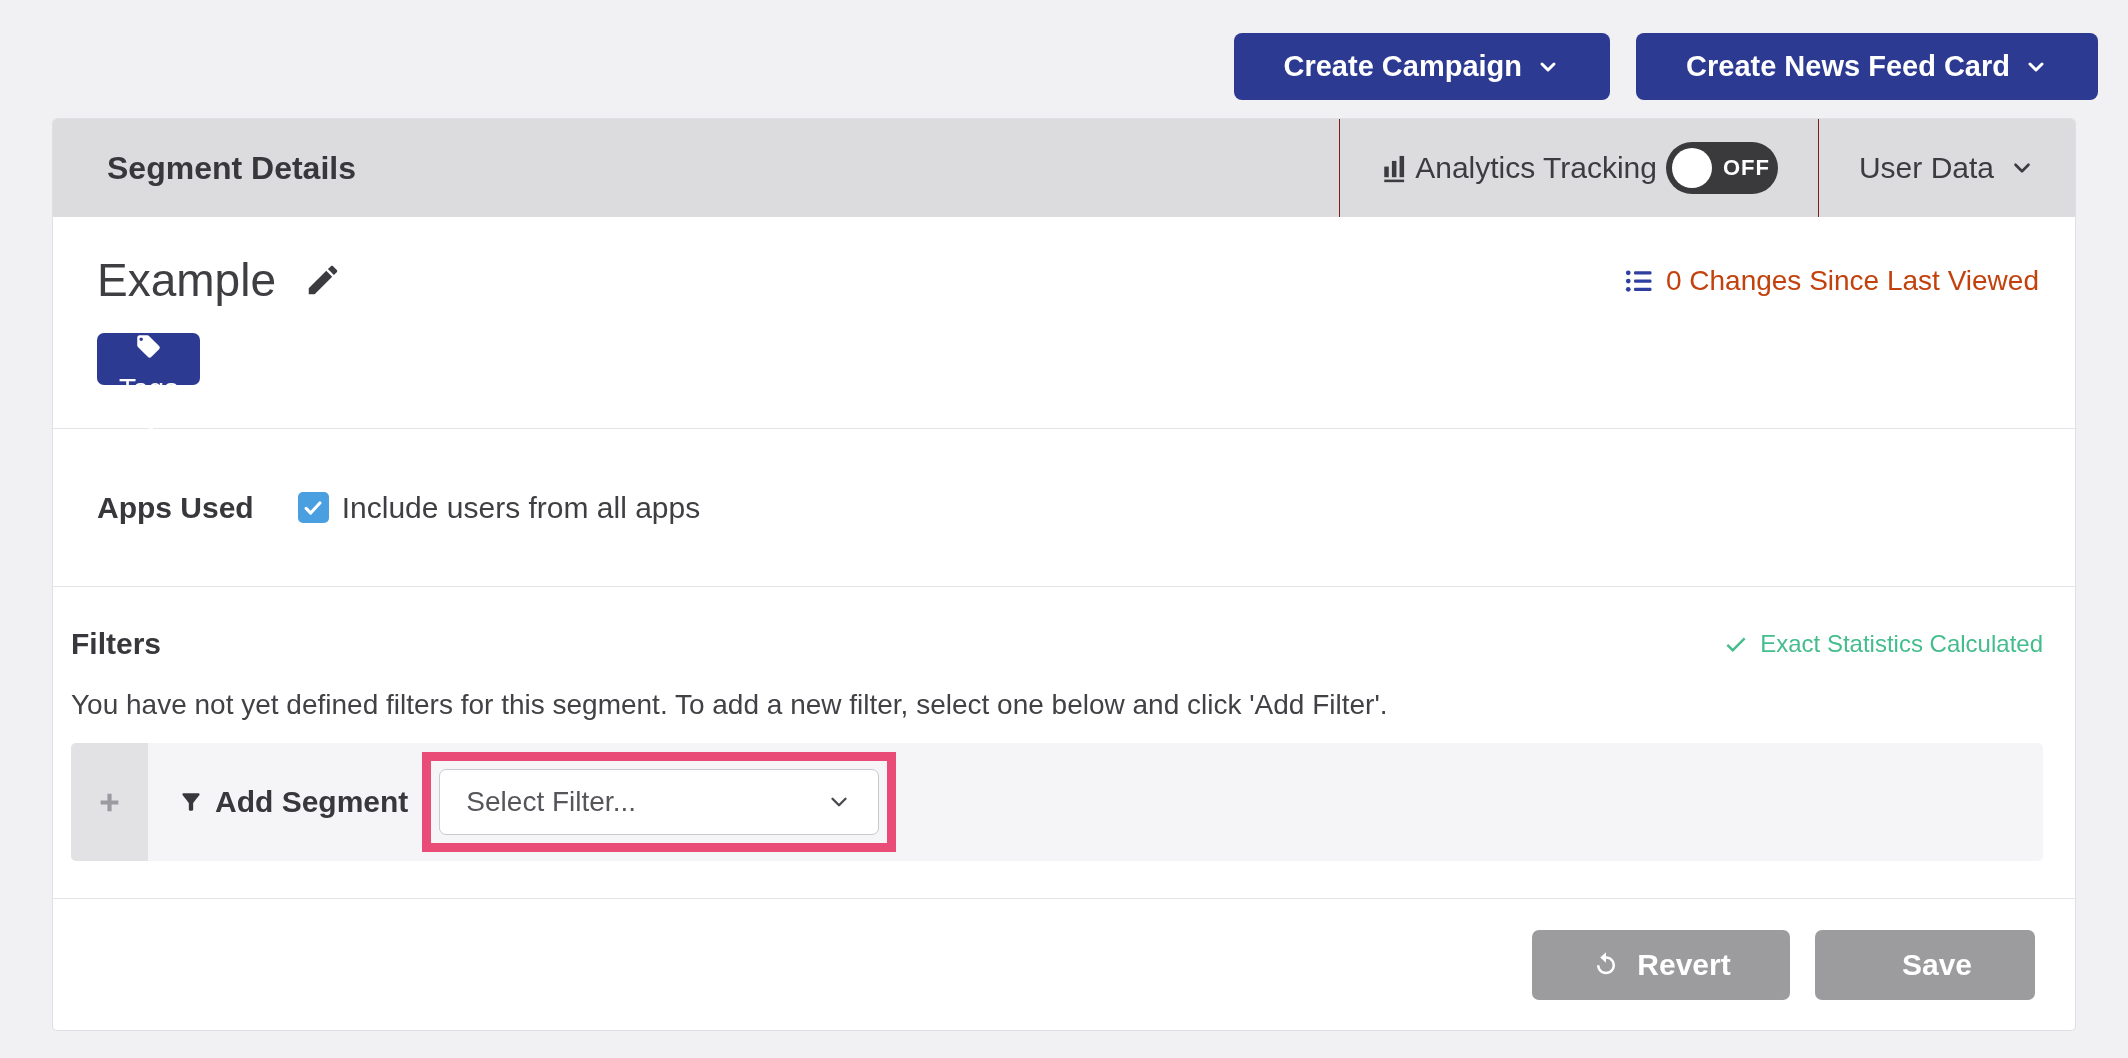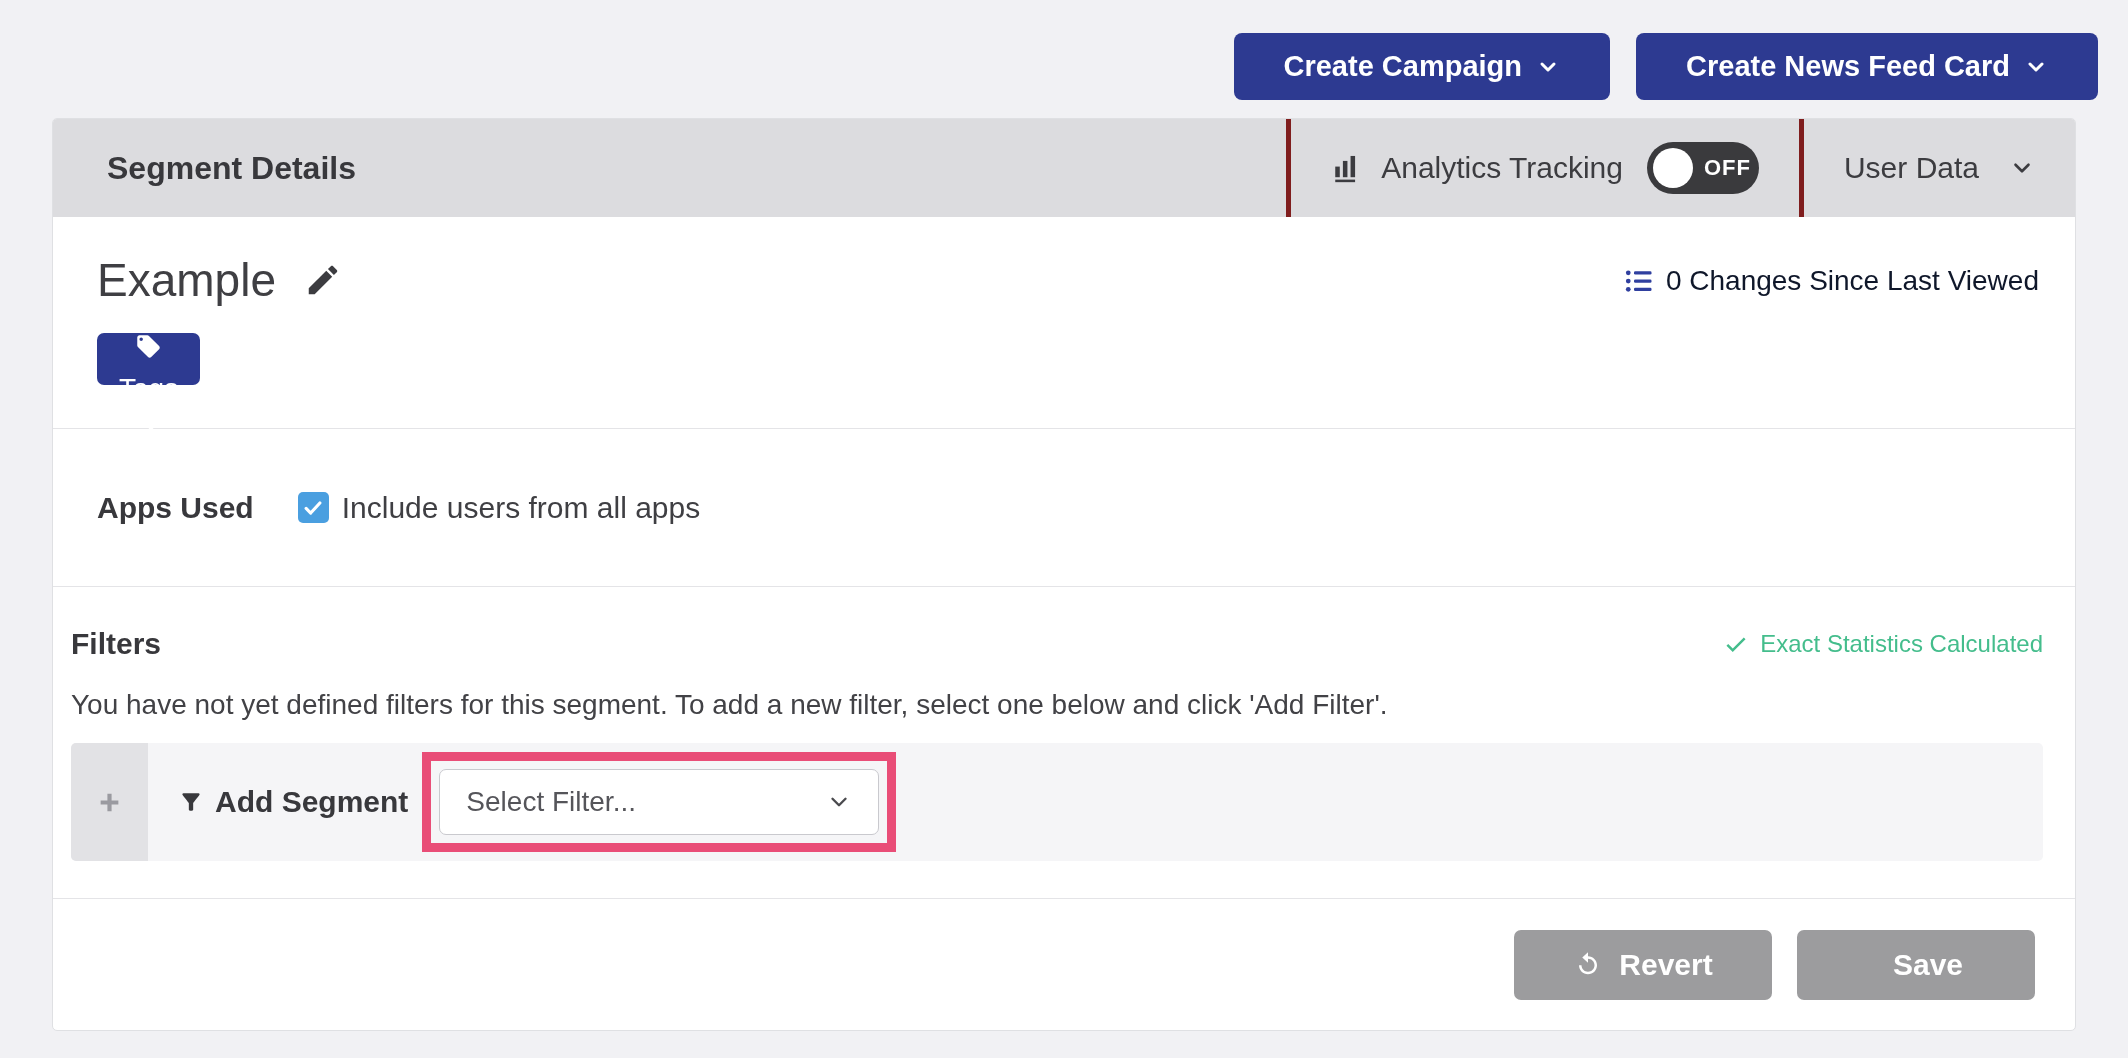--- a/index.html
+++ b/index.html
@@ -35,22 +35,22 @@
   .card-header {
     height:98px; background:#dcdcdf; border-radius:4px 4px 0 0;
     display:flex; align-items:stretch; justify-content:space-between;
   }
   .card-header-title {
     display:flex; align-items:center; padding-left:54px;
     font-size:32px; font-weight:bold; color:#38383c;
   }
   .header-right { display:flex; align-items:stretch; }
   .header-section {
-    display:flex; align-items:center; gap:16px;
-    border-left:5px solid #7f1d1d; padding:0 40px;
+    display:flex; align-items:center; gap:1px;
+    border-left:1px solid #7f1d1d; padding:0 40px;
     font-size:30px; color:#3c3c40; cursor:pointer;
   }
   .toggle {
     width:112px; height:52px; background:#3a3a3d; border-radius:26px;
     display:flex; align-items:center; margin-left:8px; cursor:pointer;
   }
   .toggle-knob { width:40px; height:40px; background:#fff; border-radius:50%; margin-left:6px; }
   .toggle-state { color:#fff; font-size:22px; font-weight:bold; margin-left:11px; letter-spacing:1px; }
 
   
@@ -65,21 +65,21 @@
     margin-top:30px; background:#2d3a91; color:#fff; border:none; border-radius:7px;
     height:52px; padding:0 22px; font-family:inherit; font-size:28px;
     display:inline-flex; align-items:center; gap:13px; cursor:pointer;flex-direction:column;
   }
   .caret-down {
     width:0; height:0; margin-left:4px;
     border-left:11px solid transparent; border-right:11px solid transparent;
     border-top:13px solid #fff;
   }
   .changes-link {
-    margin-top:8px; color:#0f172a; font-size:28px; font-weight:500;
+    margin-top:8px; color:#c2410c; font-size:28px; font-weight:500;
     display:flex; align-items:center; gap:12px; cursor:pointer; text-decoration:none;
   }
 
   
   .apps-section {
     border-top:1px solid #e4e4e7; height:158px;
     display:flex; align-items:center; padding:0 44px; gap:44px;
   }
   .section-label { font-size:30px; font-weight:bold; color:#38383c; }
   .checkbox-row { display:flex; align-items:center; gap:13px; font-size:30px; color:#3f3f43; }
@@ -117,21 +117,21 @@
     border-top:1px solid #e4e4e7; height:133px;
     display:flex; align-items:center; justify-content:flex-end;
     gap:25px; padding-right:40px;
   }
   .btn-gray {
     background:#9c9c9e; color:#fff; border:none; border-radius:7px;
     height:70px; font-family:inherit; font-size:30px; font-weight:bold;
     display:flex; align-items:center; justify-content:center; gap:16px; cursor:pointer;
   }
   .btn-revert { width:258px; }
-  .btn-save { width:238px;padding-left:30px; }
+  .btn-save { width:220px;padding-left:30px; }
 </style>
 </head>
 <body>
 
 <div class="topbar">
   <button class="btn-navy">
     <span>Create Campaign</span>
     <svg width="24" height="24" viewBox="0 0 24 24" fill="none" stroke="#fff" stroke-width="3" stroke-linecap="round" stroke-linejoin="round">
         <polyline points="6 9 12 15 18 9"></polyline>
       </svg>

